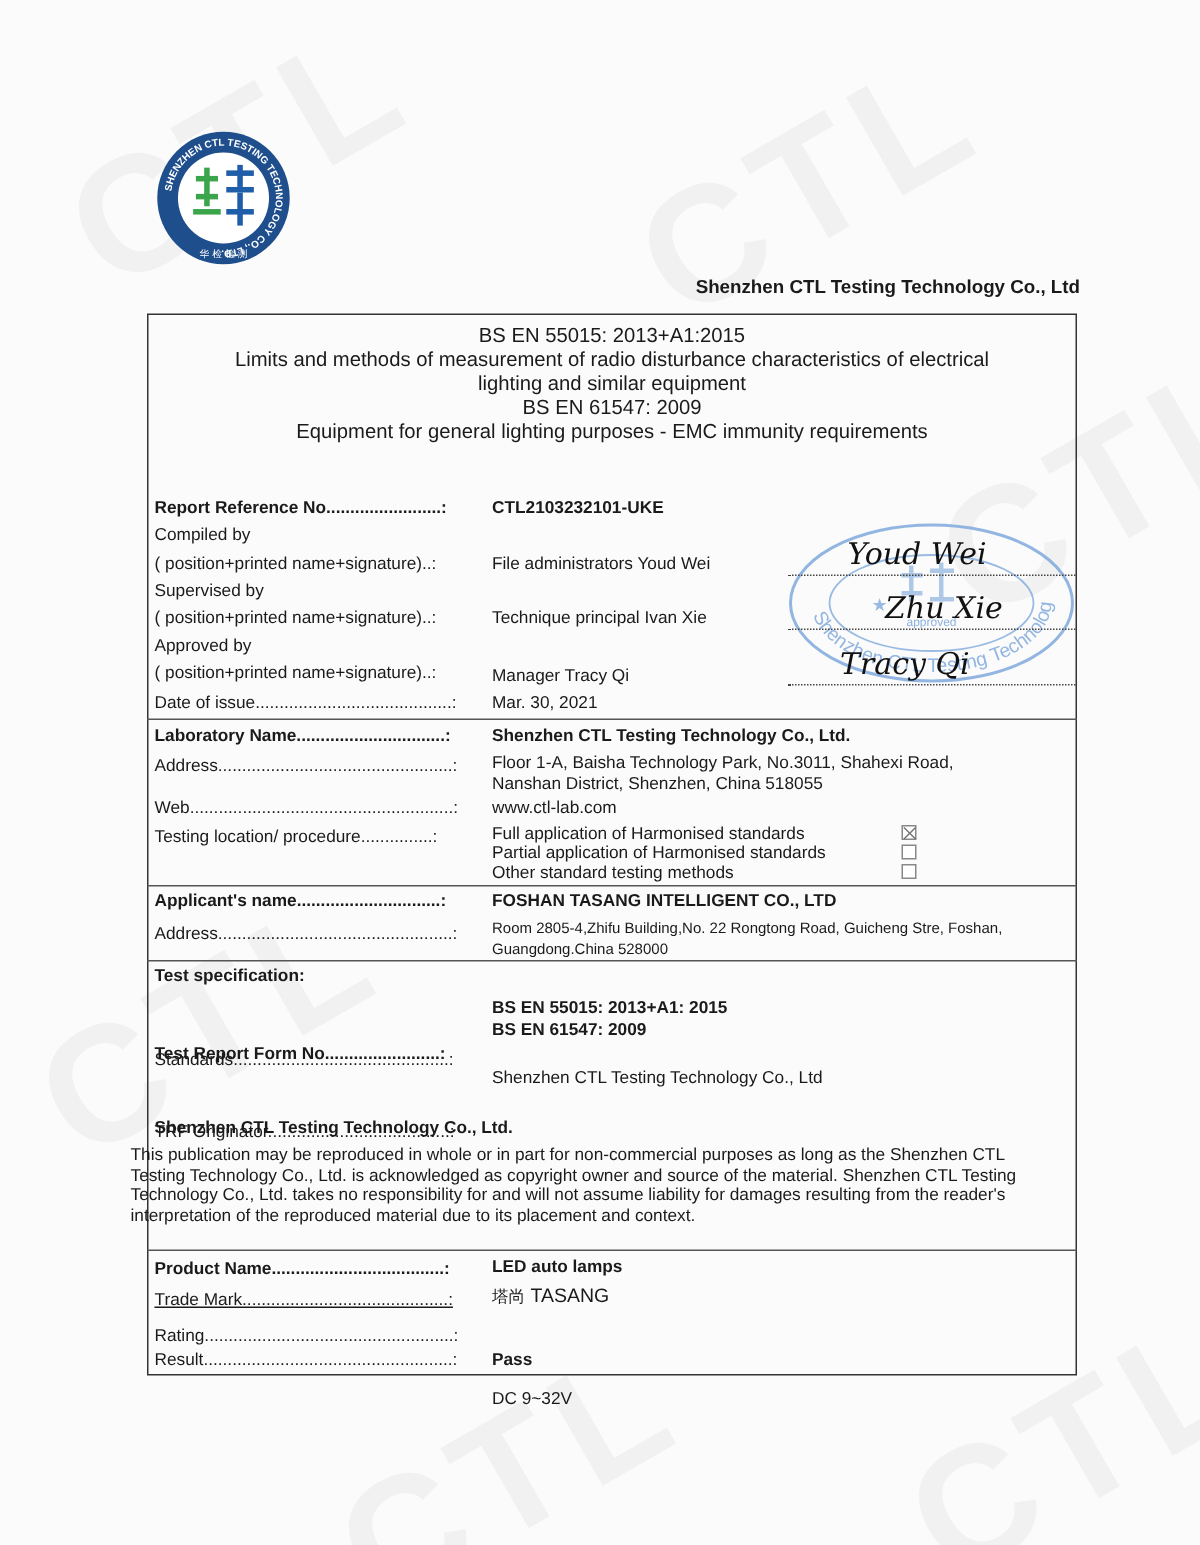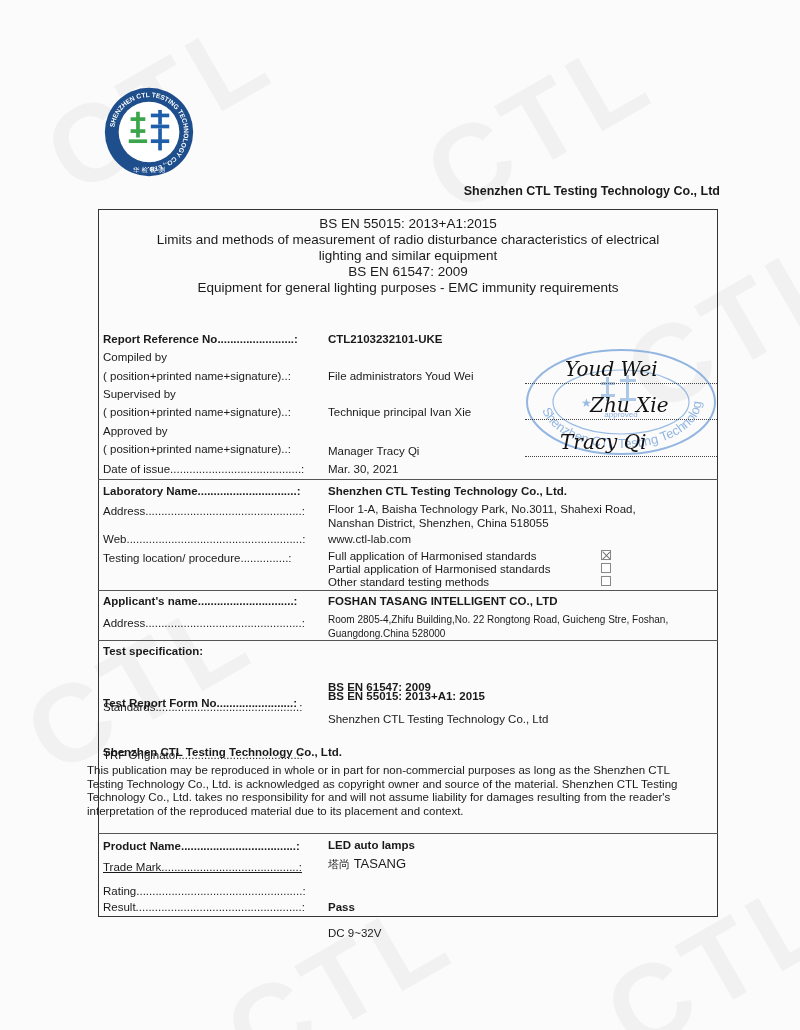--- a/index.html
+++ b/index.html
@@ -173,21 +173,21 @@
 <div class="row b" style="top:594px;">Applicant's name..............................:</div>
 <div class="val b" style="top:594px;">FOSHAN TASANG INTELLIGENT CO., LTD</div>
 <div class="row" style="top:616px;">Address.................................................:</div>
 <div class="val" style="top:613px;font-size:10px;">Room 2805-4,Zhifu Building,No. 22 Rongtong Road, Guicheng Stre, Foshan,</div>
 <div class="val" style="top:627px;font-size:10px;">Guangdong.China 528000</div>
 
 <div class="hr" style="top:640px;"></div>
 
 <div class="row b" style="top:644px;">Test specification:</div>
 <div class="row" style="top:660px;margin-top:40px;">Standards.............................................:</div>
-<div class="val b" style="top:689px;">BS EN 55015: 2013+A1: 2015</div>
+<div class="val b" style="top:665px;">BS EN 55015: 2013+A1: 2015</div>
 <div class="val b" style="top:680px;">BS EN 61547: 2009</div>
 <div class="row b" style="top:696px;">Test Report Form No........................:</div>
 <div class="row" style="top:748px;">TRF Originator......................................:</div>
 <div class="val" style="top:712px;">Shenzhen CTL Testing Technology Co., Ltd</div>
 
 <div class="row b" style="top:745px;">Shenzhen CTL Testing Technology Co., Ltd.</div>
 <div class="para" style="top:764px;">This publication may be reproduced in whole or in part for non-commercial purposes as long as the Shenzhen CTL Testing Technology Co., Ltd. is acknowledged as copyright owner and source of the material. Shenzhen CTL Testing Technology Co., Ltd. takes no responsibility for and will not assume liability for damages resulting from the reader's interpretation of the reproduced material due to its placement and context.</div>
 
 <div class="hr" style="top:833px;"></div>
 

